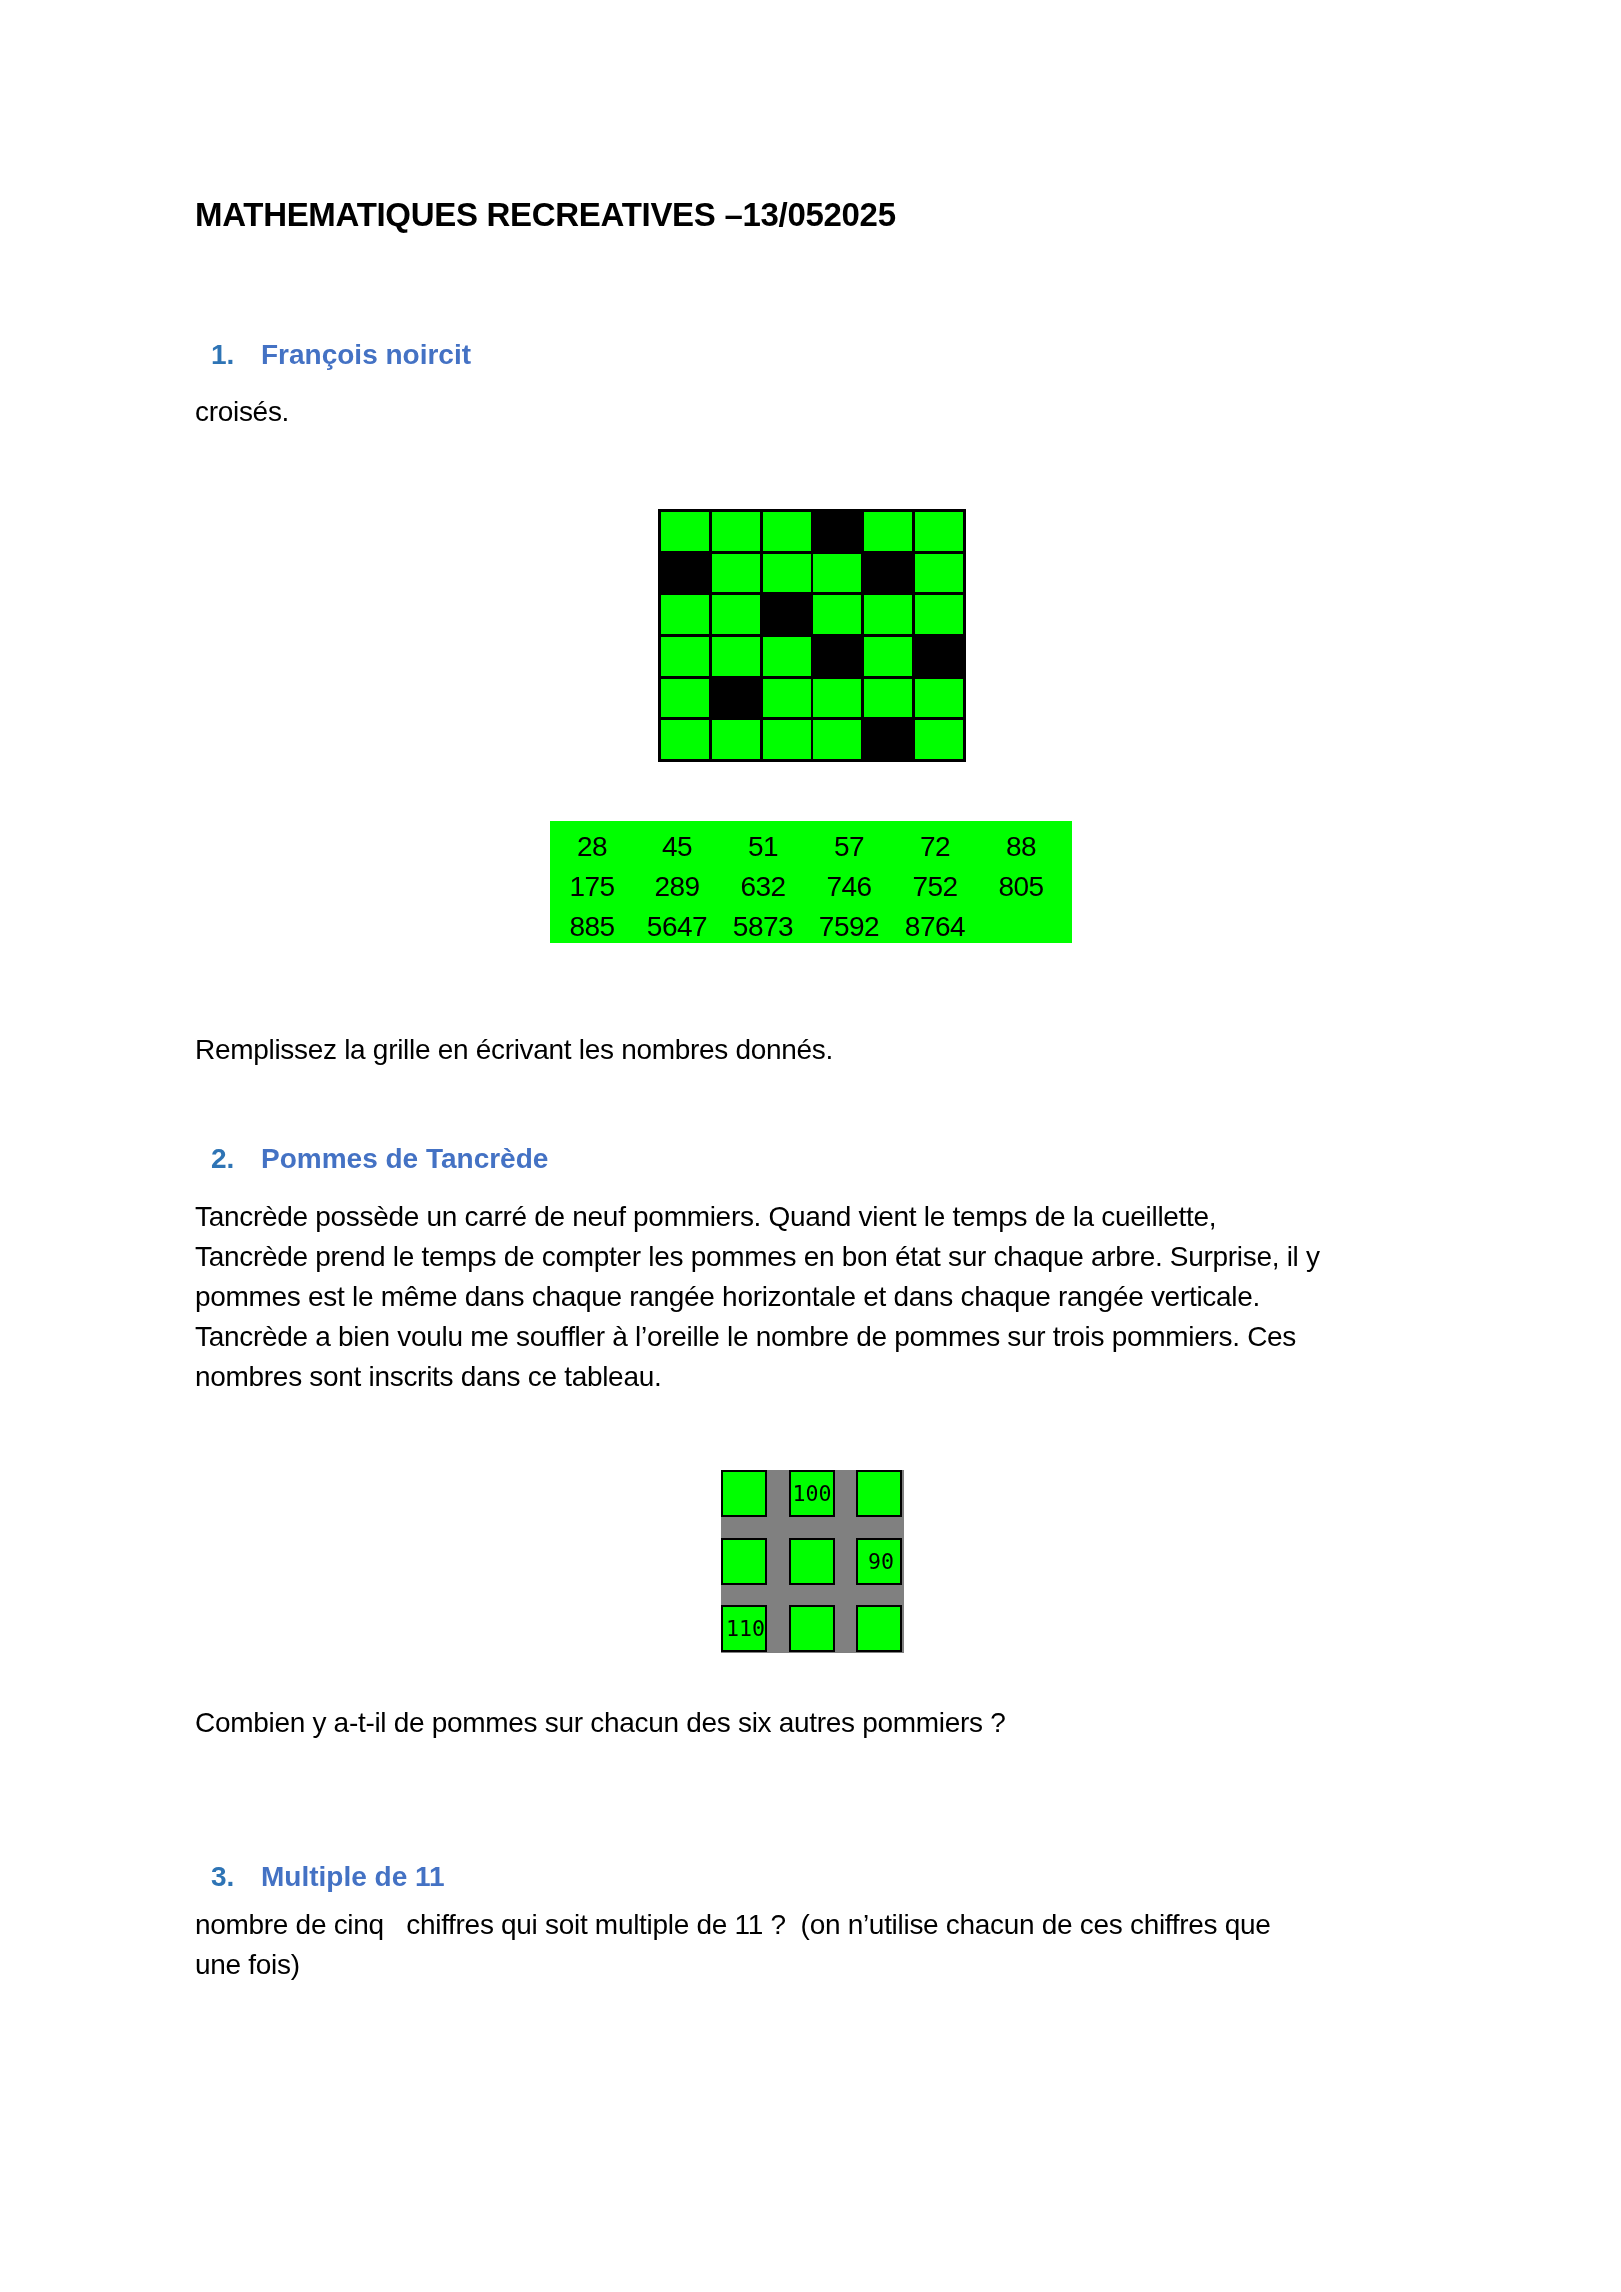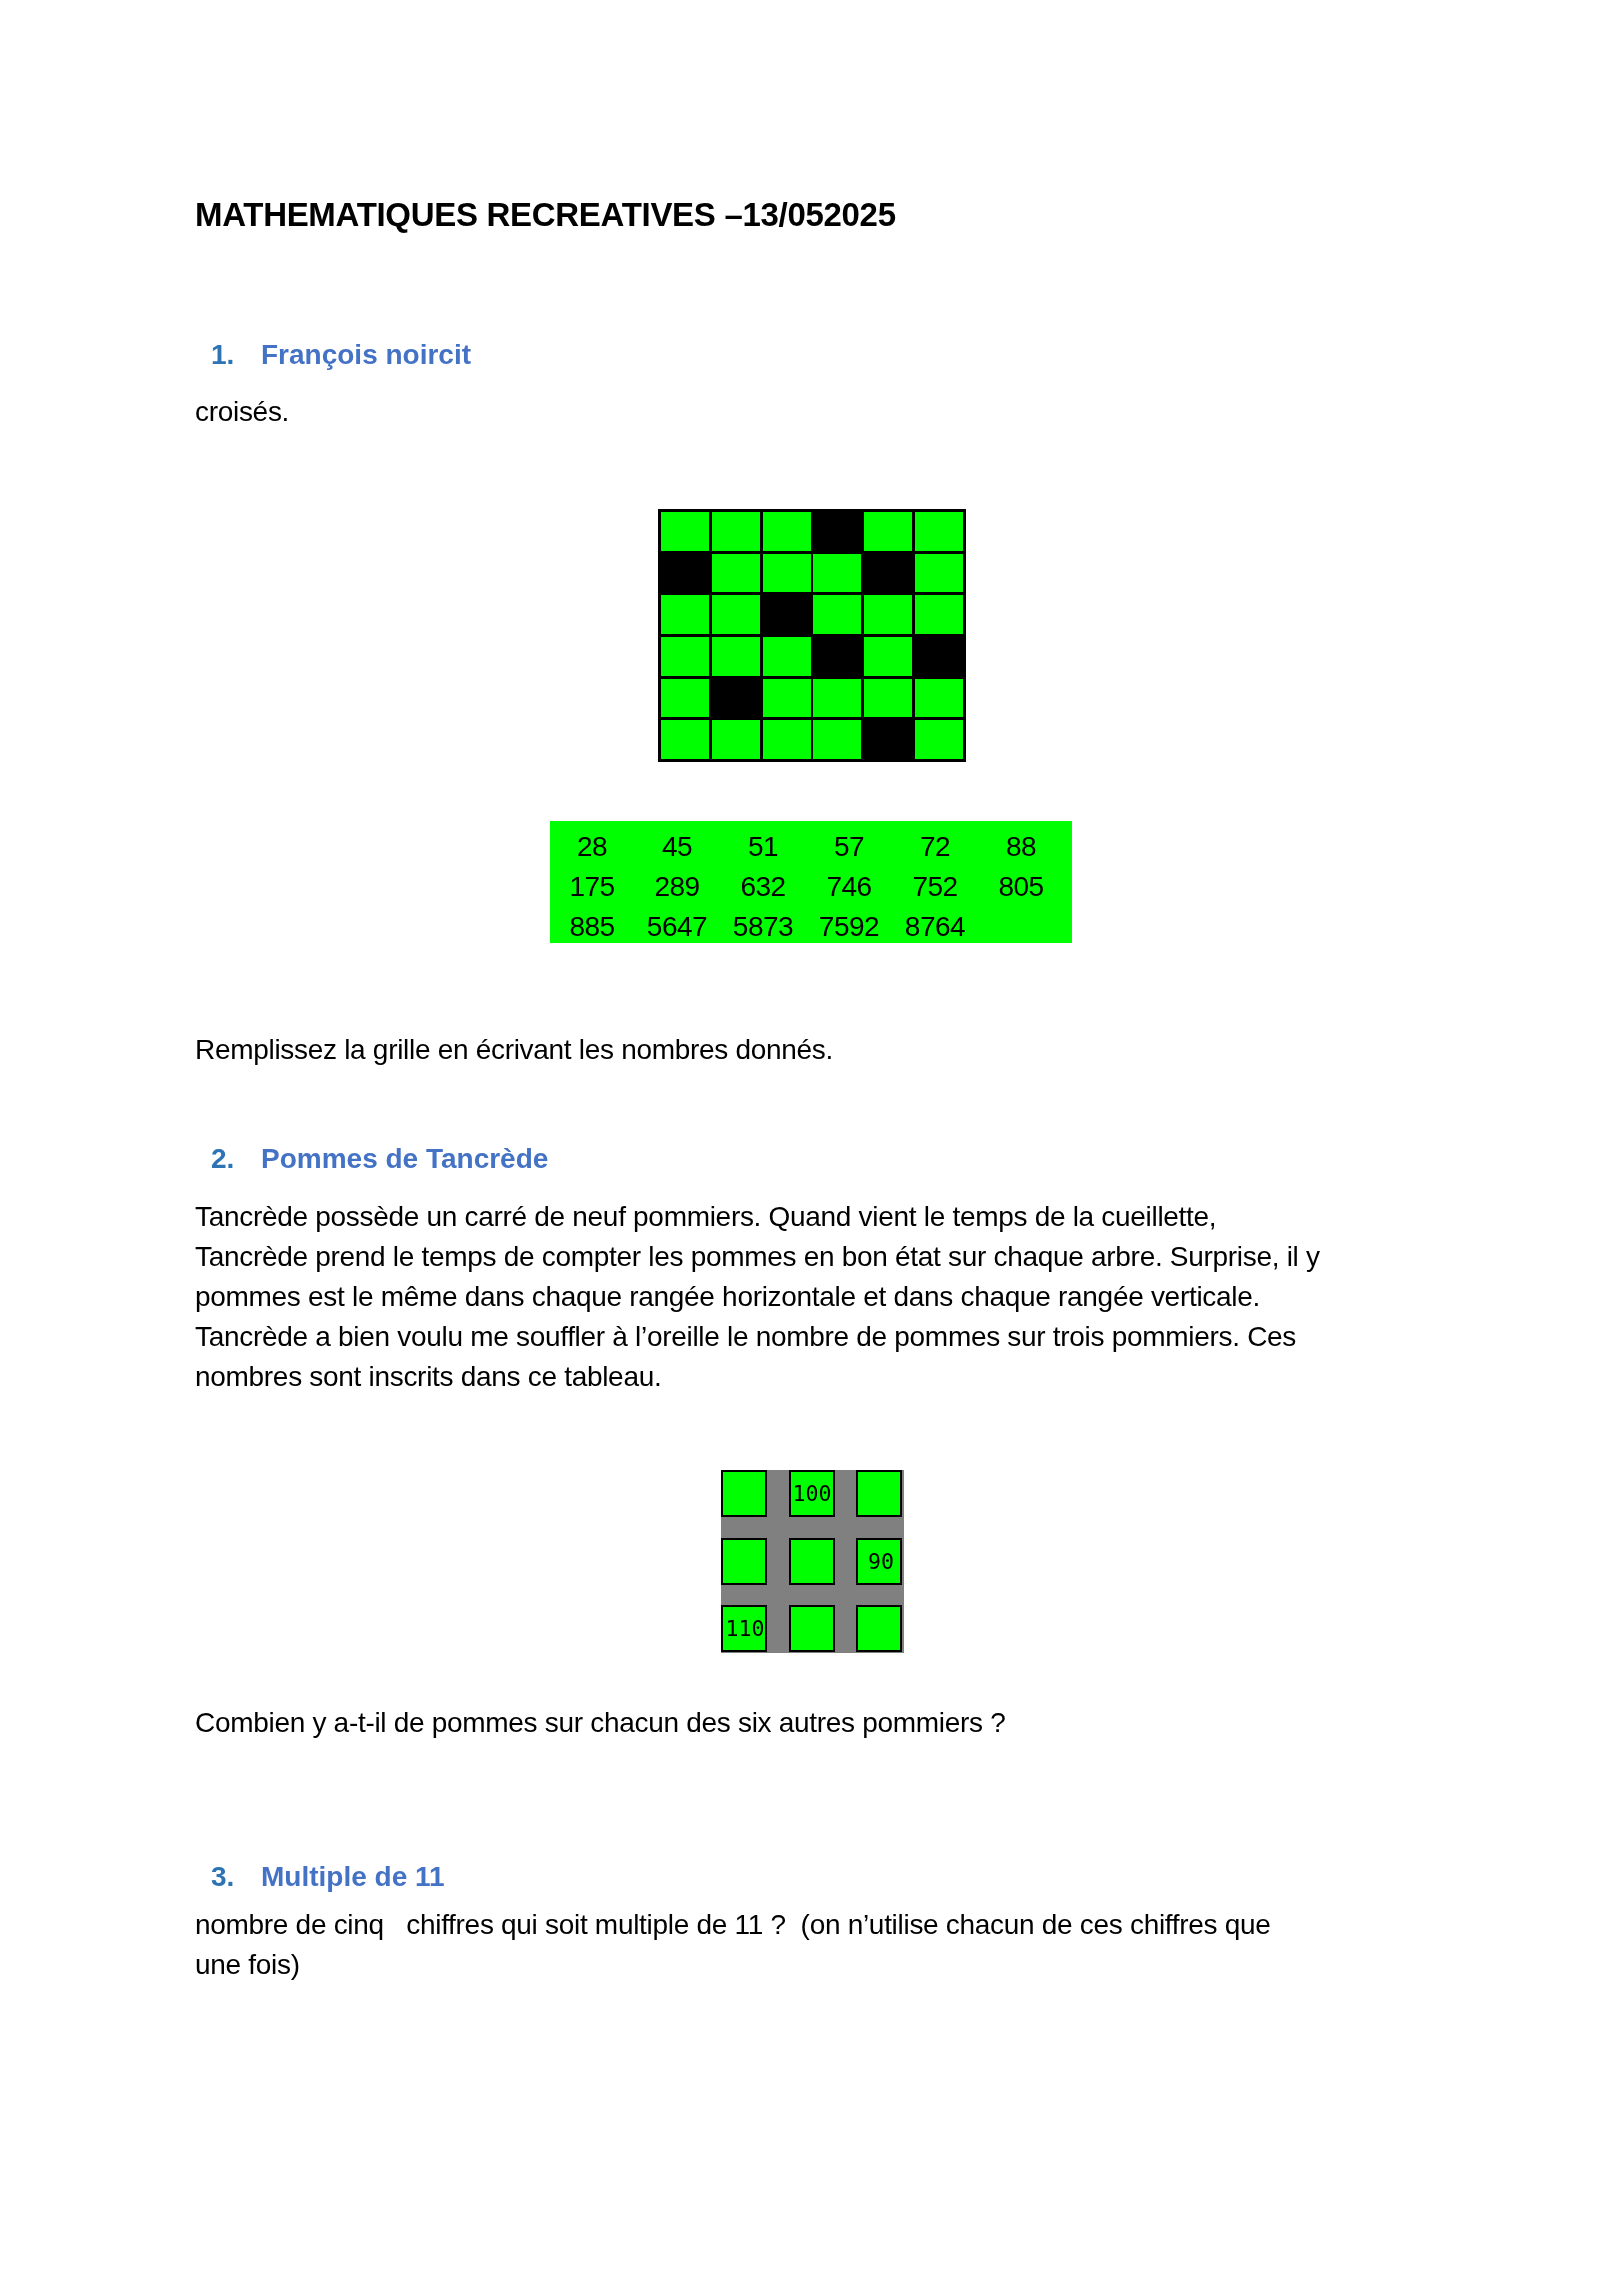--- a/index.html
+++ b/index.html
@@ -169,21 +169,21 @@
   <div class="tree" style="left:0;top:68px;">
       <span></span>
     </div>
   <div class="tree" style="left:68px;top:68px;">
       <span></span>
     </div>
   <div class="tree" style="left:135px;top:68px;justify-content:flex-end;padding-right:5.9px;">
       <span>90</span>
     </div>
 
-  <div class="tree" style="left:0;top:135px;justify-content:center;padding-left:2px;">
+  <div class="tree" style="left:0;top:135px;justify-content:flex-end;padding-left:2px;">
       <span>110</span>
     </div>
   <div class="tree" style="left:68px;top:135px;">
       <span></span>
     </div>
   <div class="tree" style="left:135px;top:135px;">
       <span></span>
     </div>
 </div>
 

